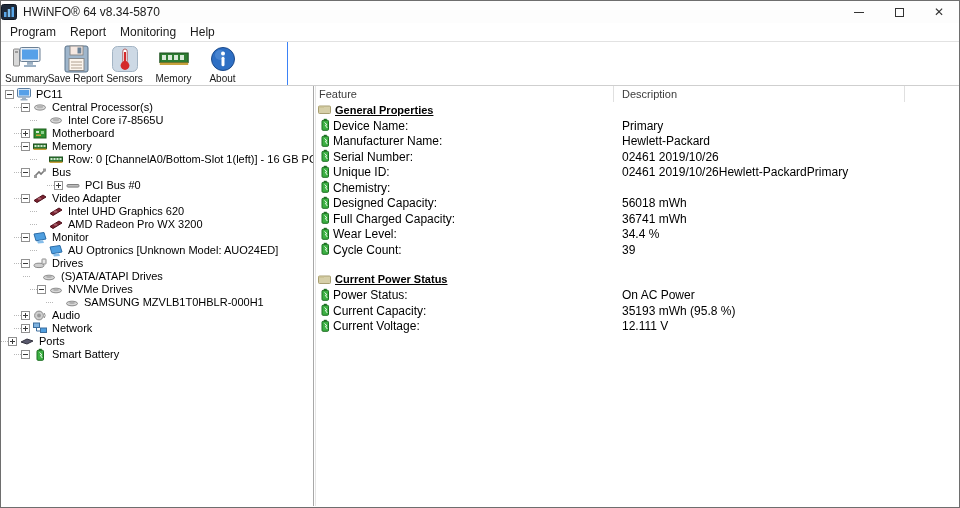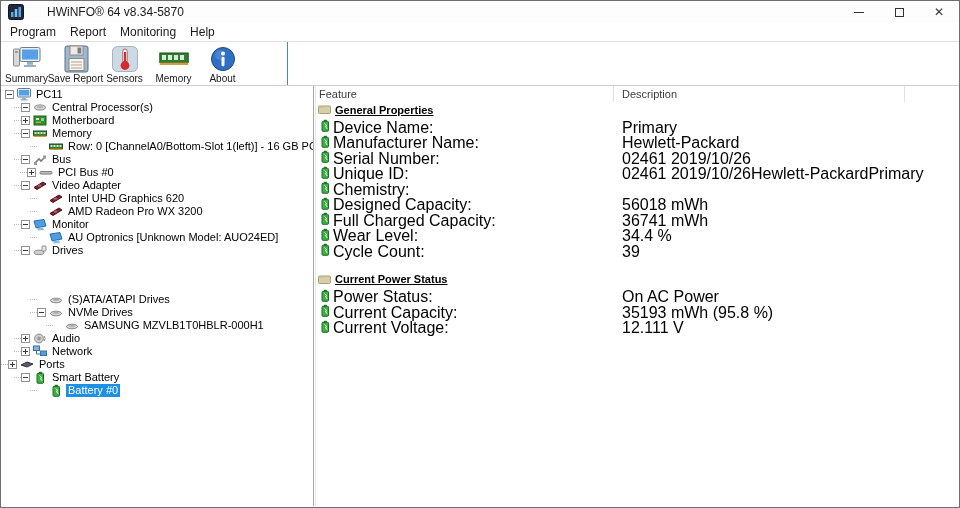--- a/index.html
+++ b/index.html
@@ -5,21 +5,21 @@
   * { margin:0; padding:0; box-sizing:border-box; }
   html,body { background:#e8e8e8; }
   body { font-family:"Liberation Sans","DejaVu Sans",sans-serif; }
   .window{
     position:relative; width:960px; height:508px; background:#ffffff;
     border:1px solid #6e6e6e; overflow:hidden;
   }
   
   .titlebar{
     height:22px; background:#fdfdfd; display:flex; align-items:center;
-    padding-left:7px; font-size:12px; color:#1a1a1a;gap:17px;
+    padding-left:0; font-size:12px; color:#1a1a1a;
   }
   .app-icon{ width:16px; height:16px; margin-right:6px; flex:none; }
   .title-text{ flex:1; white-space:nowrap; }
   .win-controls{ display:flex; height:22px; }
   .win-btn{ width:40px; height:22px; display:flex; align-items:center; justify-content:center; cursor:default; }
   .glyph-min{ width:10px; height:1px; background:#333; }
   .glyph-max{ width:9px; height:9px; border:1px solid #333; }
   .glyph-close{ font-size:12px; color:#333; line-height:1; }
   
   .menubar{ height:19px; display:flex; align-items:center; padding-left:2px; font-size:12px; color:#1a1a1a; border-bottom:1px solid #e2e2e2; background:#fff; }
@@ -49,21 +49,21 @@
   .col-header{ height:16px; position:relative; font-size:11px; color:#3c3c3c; }
   .col-header .feat-h{ position:absolute; left:3px; top:2px; }
   .col-header .desc-h{ position:absolute; left:306px; top:2px; }
   .col-sep1{ position:absolute; left:297px; top:0; height:16px; width:1px; background:#e0e0e0; }
   .col-sep2{ position:absolute; left:588px; top:0; height:16px; width:1px; background:#e0e0e0; }
   .section{ }
   .section.gap{ margin-top:15px; }
   .sec-header{ height:15px; display:flex; align-items:center; padding-left:2px; font-size:11px; }
   .sec-ic{ width:13px; height:11px; margin-right:4px; flex:none; }
   .sec-title{ font-weight:bold; text-decoration:underline; color:#000; white-space:nowrap; }
-  .prow{ height:15.5px; position:relative; font-size:16px; color:#000; }
+  .prow{ height:15.5px; position:relative; font-size:12px; color:#000; }
   .prow .p-ic{ position:absolute; left:2px; top:1px; width:14px; height:13px; }
   .prow .p-feat{ position:absolute; left:17px; top:1.5px; white-space:nowrap; }
   .prow .p-desc{ position:absolute; left:306px; top:1.5px; white-space:nowrap; }
 </style>
 </head>
 <body>
 
 <div class="window">
 
   <div class="titlebar">
@@ -181,20 +181,31 @@
           <span class="stub"></span>
           <span class="ebox"></span>
           <span class="t-ic">
             <svg width="14" height="13" viewBox="0 0 14 13">
               <ellipse cx="7" cy="6.5" rx="5.5" ry="2.6" fill="#d9d9d9" stroke="#8a8a8a"></ellipse>
               <ellipse cx="7" cy="5.9" rx="3.2" ry="1.4" fill="#b5b5b5"></ellipse>
             </svg>
           </span>
           <span class="t-label">Central Processor(s)</span>
         </div>
+        <div class="tree-row" style="padding-left: 29px;">
+          <span class="stub"></span>
+          <span class="ebox-empty"></span>
+          <span class="t-ic">
+            <svg width="14" height="13" viewBox="0 0 14 13">
+              <ellipse cx="7" cy="6.5" rx="5.5" ry="2.6" fill="#d9d9d9" stroke="#8a8a8a"></ellipse>
+              <ellipse cx="7" cy="5.9" rx="3.2" ry="1.4" fill="#b5b5b5"></ellipse>
+            </svg>
+          </span>
+          <span class="t-label">Intel Core i7-8565U</span>
+        </div>
         <div class="tree-row" style="padding-left: 13px;">
           <span class="stub"></span>
           <span class="ebox plus"></span>
           <span class="t-ic">
             <svg width="14" height="13" viewBox="0 0 14 13">
               <rect x="1" y="2" width="12" height="9" fill="#2f8f2f" stroke="#1c5e1c"></rect>
               <rect x="3" y="4" width="3" height="2" fill="#d4e8d4"></rect>
               <rect x="8" y="4" width="3" height="3" fill="#8fd08f"></rect>
               <rect x="3" y="7.5" width="5" height="1.5" fill="#c8a23c"></rect>
             </svg>
@@ -236,21 +247,21 @@
           <span class="ebox"></span>
           <span class="t-ic">
             <svg width="14" height="13" viewBox="0 0 14 13">
               <path d="M2 10 L6 6 L8 8 L12 4" stroke="#7a7a7a" stroke-width="1.6" fill="none"></path>
               <rect x="1" y="9" width="3" height="3" fill="#9a9a9a"></rect>
               <rect x="10" y="2.5" width="3" height="3" fill="#9a9a9a"></rect>
             </svg>
           </span>
           <span class="t-label">Bus</span>
         </div>
-        <div class="tree-row" style="padding-left: 19px; text-align: right;">
+        <div class="tree-row" style="padding-left: 46px; text-align: right;">
           <span class="stub"></span>
           <span class="ebox plus"></span>
           <span class="t-ic">
             <svg width="14" height="13" viewBox="0 0 14 13">
               <rect x="1" y="5.5" width="12" height="2.6" rx="1" fill="#bdbdbd" stroke="#7f7f7f"></rect>
             </svg>
           </span>
           <span class="t-label">PCI Bus #0</span>
         </div>
         <div class="tree-row" style="padding-left: 13px;">
@@ -312,21 +323,21 @@
           <span class="stub"></span>
           <span class="ebox"></span>
           <span class="t-ic">
             <svg width="14" height="13" viewBox="0 0 14 13">
               <ellipse cx="6" cy="8.4" rx="5" ry="2.2" fill="#cfcfcf" stroke="#8a8a8a"></ellipse>
               <rect x="9" y="2" width="4" height="5" rx="0.5" fill="#e8e8e8" stroke="#8a8a8a"></rect>
             </svg>
           </span>
           <span class="t-label">Drives</span>
         </div>
-        <div class="tree-row" style="padding-left: 29px; margin-top: 36px;">
+        <div class="tree-row" style="padding-left: 22px;">
           <span class="stub"></span>
           <span class="ebox-empty"></span>
           <span class="t-ic">
             <svg width="14" height="13" viewBox="0 0 14 13">
               <ellipse cx="7" cy="7.5" rx="5.5" ry="2.3" fill="#d6d6d6" stroke="#8a8a8a"></ellipse>
               <ellipse cx="7" cy="6.9" rx="3" ry="1.1" fill="#b0b0b0"></ellipse>
             </svg>
           </span>
           <span class="t-label">(S)ATA/ATAPI Drives</span>
         </div>
@@ -390,32 +401,20 @@
           <span class="stub"></span>
           <span class="ebox"></span>
           <span class="t-ic">
             <svg width="14" height="13" viewBox="0 0 14 13">
               <rect x="5.8" y="0.8" width="3" height="2" fill="#1d6e22"></rect>
               <rect x="4" y="2.3" width="6.5" height="10" rx="1" fill="#3cb043" stroke="#1d6e22"></rect>
               <path d="M6.5 4.5 L9 6.8 L7.3 7.3 L9.3 10" stroke="#e8f8e8" stroke-width="1" fill="none"></path>
             </svg>
           </span>
           <span class="t-label">Smart Battery</span>
-        </div>
-        <div class="tree-row sel" style="padding-left: 29px;">
-          <span class="stub"></span>
-          <span class="ebox-empty"></span>
-          <span class="t-ic">
-            <svg width="14" height="13" viewBox="0 0 14 13">
-              <rect x="5.8" y="0.8" width="3" height="2" fill="#1d6e22"></rect>
-              <rect x="4" y="2.3" width="6.5" height="10" rx="1" fill="#3cb043" stroke="#1d6e22"></rect>
-              <path d="M6.5 4.5 L9 6.8 L7.3 7.3 L9.3 10" stroke="#e8f8e8" stroke-width="1" fill="none"></path>
-            </svg>
-          </span>
-          <span class="t-label">Battery #0</span>
         </div>
       </div>
     <div class="splitter"></div>
     <div class="right-panel">
       <div class="col-header">
         <span class="feat-h">Feature</span>
         <span class="desc-h">Description</span>
         <span class="col-sep1"></span>
         <span class="col-sep2"></span>
       </div>

